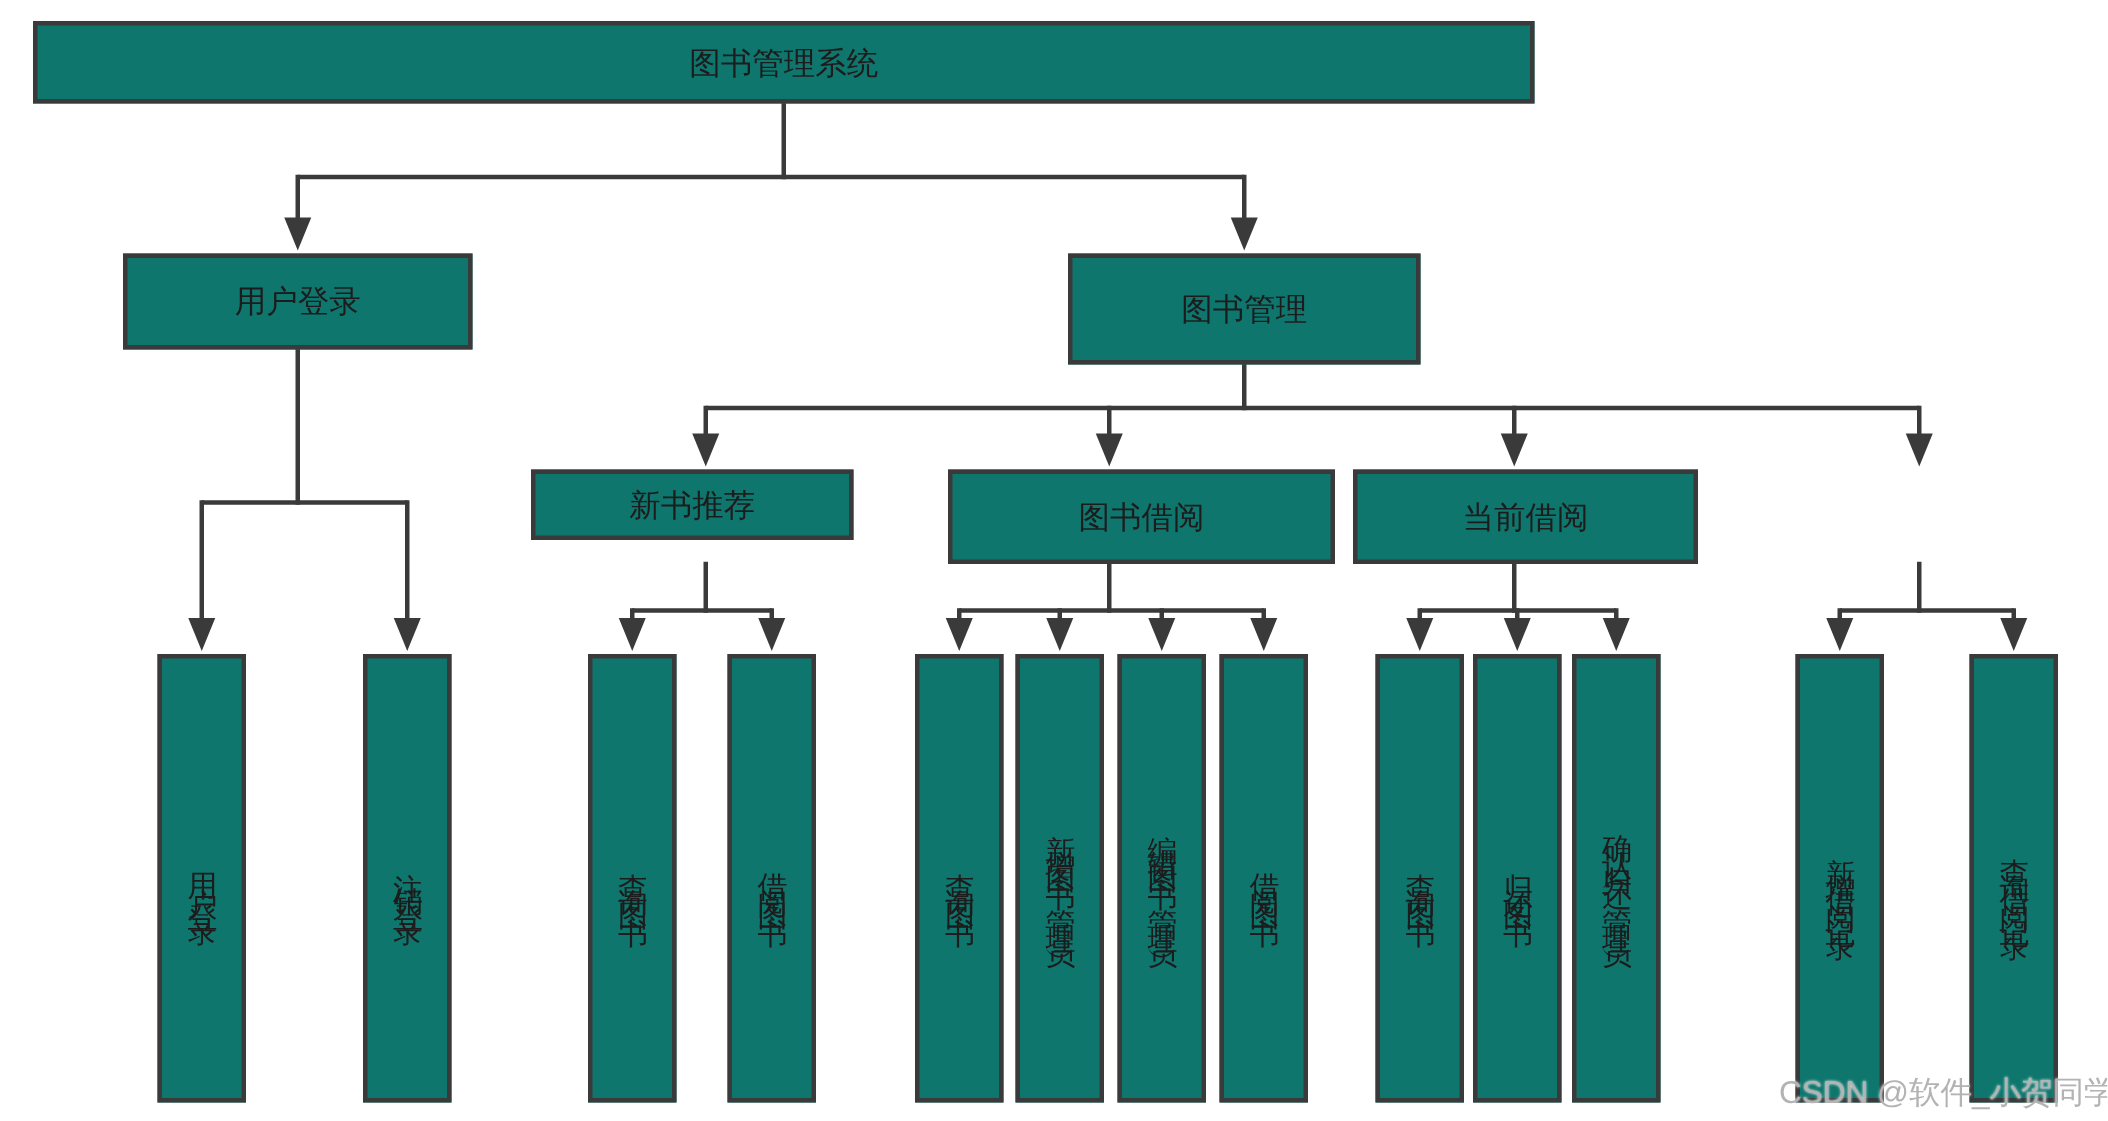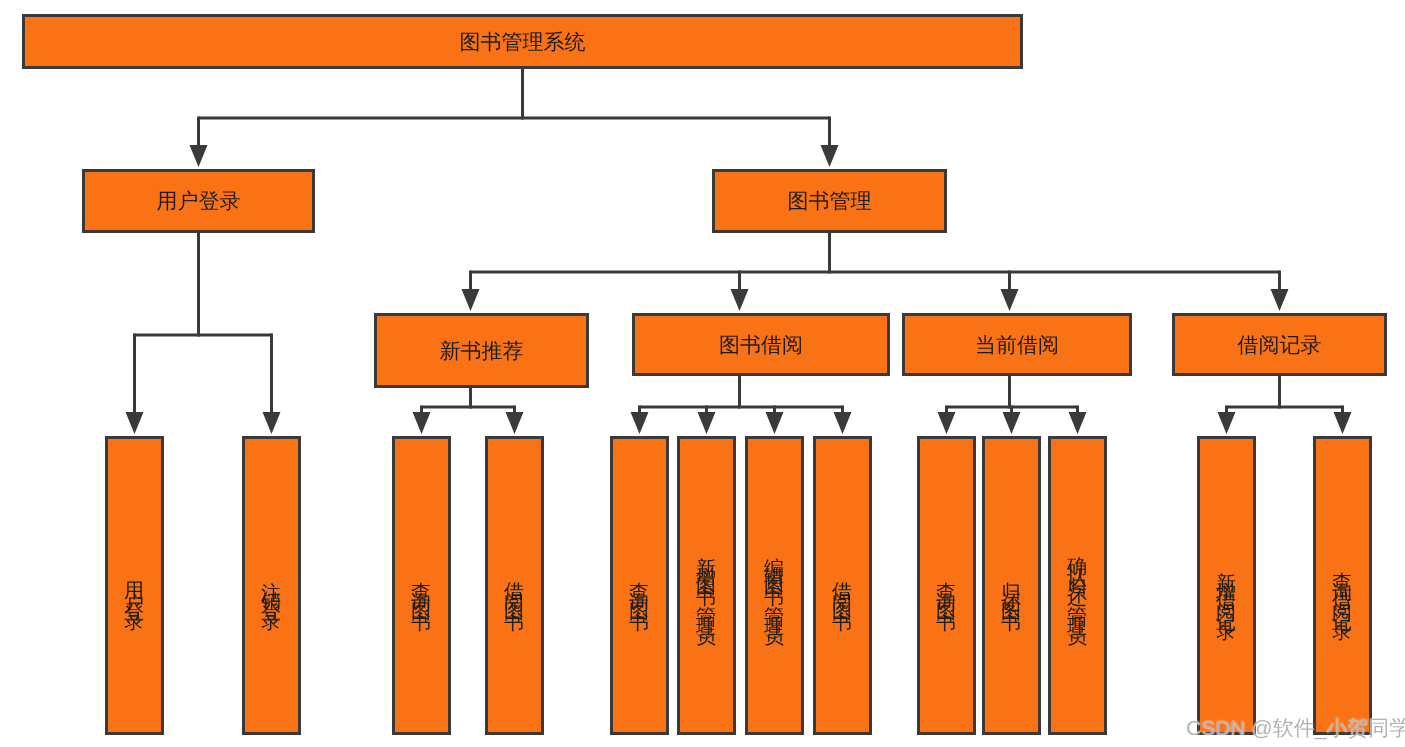--- a/index.html
+++ b/index.html
@@ -8,21 +8,21 @@
     width:1405px; height:747px;
     background:#ffffff;
     font-family:"Liberation Sans","DejaVu Sans",sans-serif;
     overflow:hidden;
   }
   .connectors { position:absolute; left:0; top:0; z-index:1; }
   .node {
     position:absolute;
     box-sizing:border-box;
     border:3px solid #3a3a3a;
-    background:#f97316;
+    background:#0f766e;
     display:flex;
     align-items:center;
     justify-content:center;
     color:#1c1c1c;
     z-index:2;
   }
   .node.h { font-size:21px; }
   .node.h .lbl { white-space:nowrap; }
   .node.v .lbl {
     writing-mode:vertical-rl;
@@ -115,35 +115,32 @@
     </g>
   </svg>
 
   <div class="node h" style="left:22px;top:14px;width:1001px;height:55px">
     <span class="lbl">图书管理系统</span>
   </div>
 
   <div class="node h" style="left:82px;top:169px;width:233px;height:64px">
     <span class="lbl">用户登录</span>
   </div>
-  <div class="node h" style="left:712px;top:169px;width:235px;height:64px">
+  <div class="node h" style="left:712px;top:169px;width:235px;height:74px">
     <span class="lbl">图书管理</span>
   </div>
 
-  <div class="node h" style="left:374px;top:313px;width:215px;height:75px">
+  <div class="node h" style="left:354px;top:313px;width:215px;height:47px">
     <span class="lbl">新书推荐</span>
   </div>
   <div class="node h" style="left:632px;top:313px;width:258px;height:63px">
     <span class="lbl">图书借阅</span>
   </div>
   <div class="node h" style="left:902px;top:313px;width:230px;height:63px">
     <span class="lbl">当前借阅</span>
-  </div>
-  <div class="node h" style="left:1172px;top:313px;width:215px;height:63px">
-    <span class="lbl">借阅记录</span>
   </div>
 
   <div class="node v" style="left:105px;top:436px;width:59px;height:299px">
     <span class="lbl">用户登录</span>
   </div>
   <div class="node v" style="left:242px;top:436px;width:59px;height:299px">
     <span class="lbl">注销登录</span>
   </div>
 
   <div class="node v" style="left:392px;top:436px;width:59px;height:299px">

